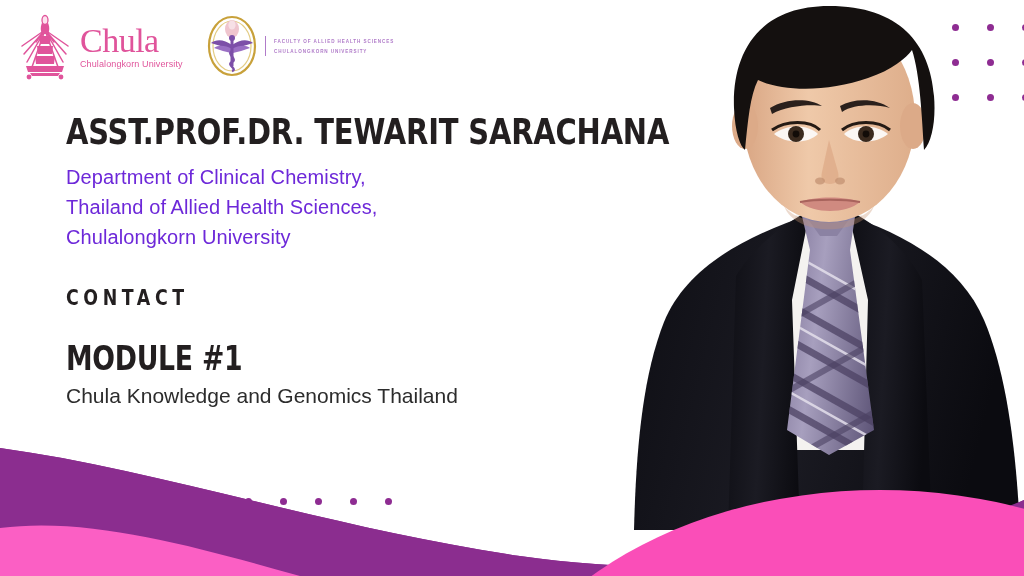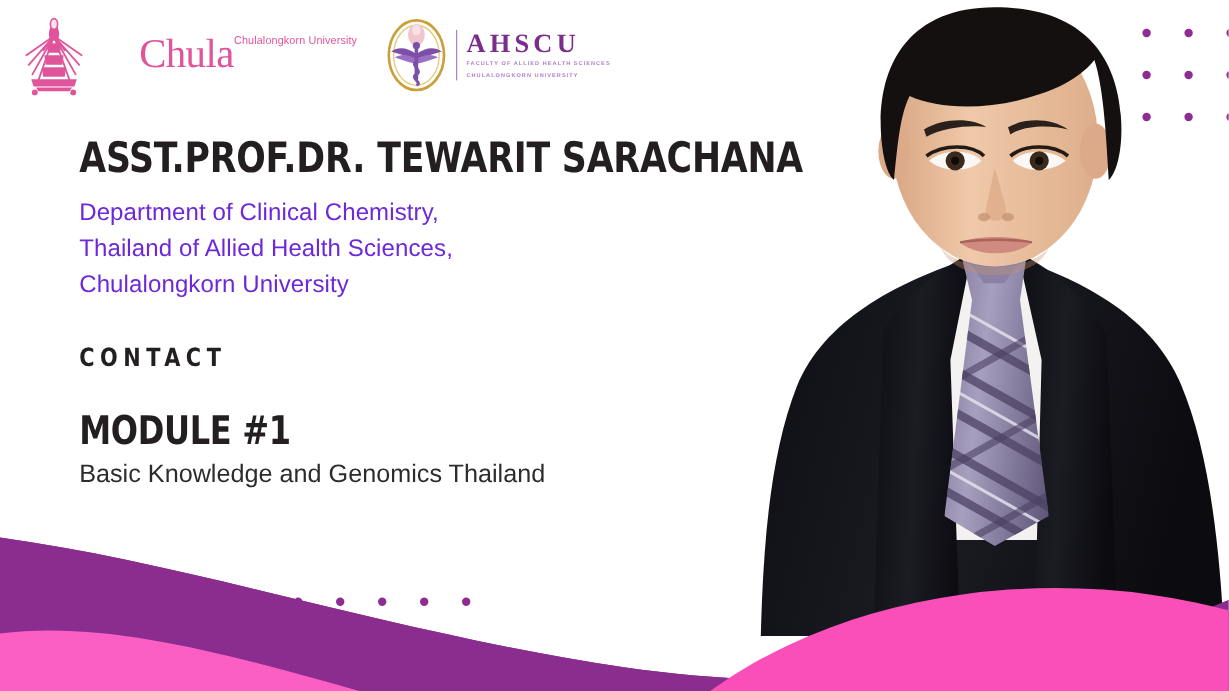--- a/index.html
+++ b/index.html
@@ -113,21 +113,21 @@
   
   #logo-bar {
     position: absolute;
     left: 16px;
     top: 12px;
     display: flex;
     align-items: center;
     gap: 18px;
   }
   .logo-chula { display: flex; align-items: center; gap: 6px; }
-  .chula-wordmark { display: flex; flex-direction: row; line-height: 1; margin-left: 36px; }
+  .chula-wordmark { display: flex; flex-direction: column; line-height: 1; }
   .chula-word {
     font-family: "Liberation Serif", serif;
     font-size: 34px;
     color: #E0549B;
     letter-spacing: -0.5px;
     font-weight: normal;
   }
   .chula-sub {
     font-size: 9.5px;
     color: #E0549B;
@@ -327,21 +327,20 @@
         <path d="M26,30 C34,24 42,24 47,28 C41,30 34,32 27,34 Z" fill="#7C4FA8"></path>
         <path d="M26,34 C19,30 12,30 8,33 C14,35 20,37 25,38 Z" fill="#9A6FC4"></path>
         <path d="M26,34 C33,30 40,30 44,33 C38,35 32,37 27,38 Z" fill="#9A6FC4"></path>
 
         <rect x="24.5" y="24" width="3" height="28" rx="1.4" fill="#7C4FA8"></rect>
         <circle cx="26" cy="23" r="3" fill="#7C4FA8"></circle>
 
         <path d="M26,36 C20,39 32,44 26,47 C20,50 32,54 26,56" stroke="#7C4FA8" stroke-width="2.4" fill="none"></path>
       </svg>
       <div class="ahscu-text">
-        <span class="ahscu-word">AHSCU</span>
         <span class="ahscu-sub">FACULTY OF ALLIED HEALTH SCIENCES</span>
         <span class="ahscu-sub">CHULALONGKORN UNIVERSITY</span>
       </div>
     </div>
 
   </div>
 
   <div id="text-block">
 
     <div class="name-heading">ASST.PROF.DR. TEWARIT SARACHANA</div>
@@ -357,21 +356,21 @@
     <div>
       <div class="section-label">CONTACT</div>
       <div class="spacer-xs"></div>
     </div>
 
     <div class="spacer-md"></div>
 
     <div>
       <div class="module-heading">MODULE #1</div>
       <div class="spacer-xs"></div>
-      <div class="body-line">Basic Knowledge and Genomics Thailand</div>
+      <div class="body-line">Chula Knowledge and Genomics Thailand</div>
     </div>
 
   </div>
 
   <div class="dot-grid" id="dots-bottomleft">
     <span class="dot" style="background: rgb(142, 44, 146);"></span>
     <span class="dot" style="background: rgb(142, 44, 146);"></span>
     <span class="dot" style="background: rgb(142, 44, 146);"></span>
     <span class="dot" style="background: rgb(142, 44, 146);"></span>
     <span class="dot" style="background: rgb(142, 44, 146);"></span>

